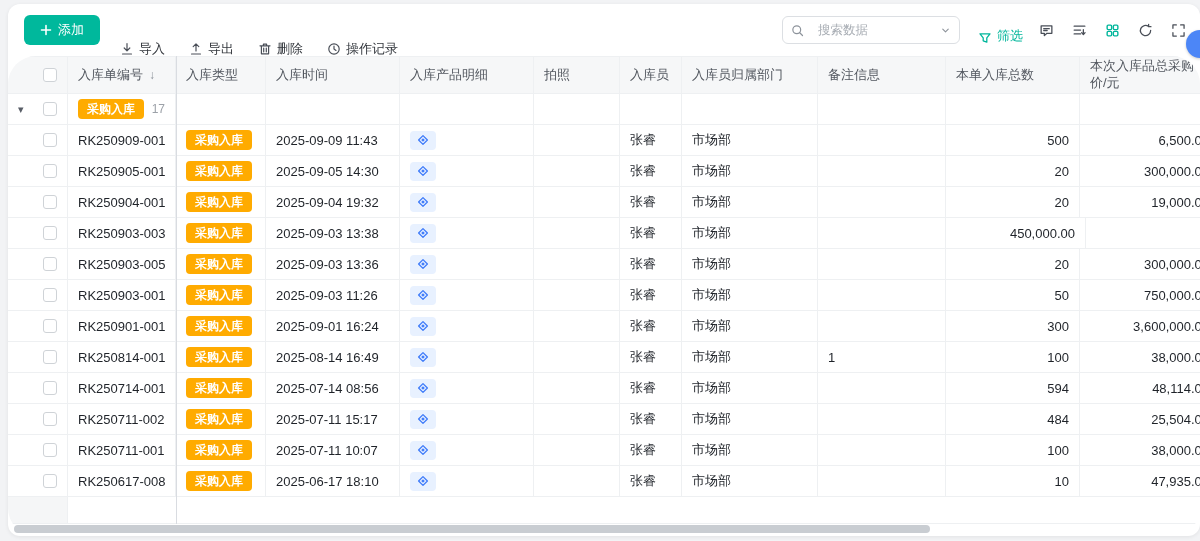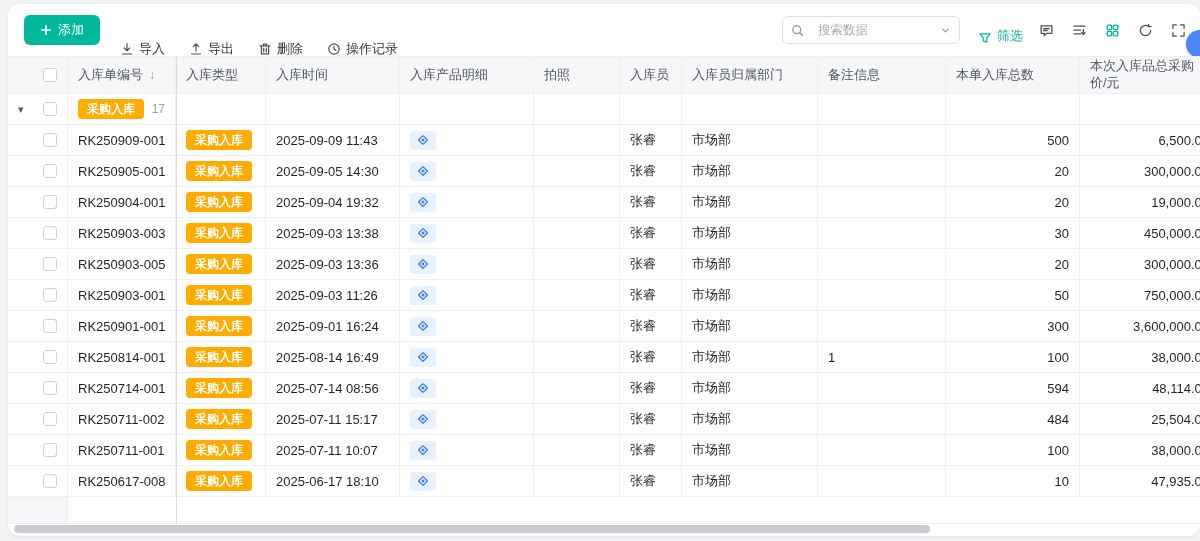--- a/index.html
+++ b/index.html
@@ -49,21 +49,21 @@
   .icon-btn {
     width:28px; height:28px; margin-left:5px; border:none; background:none;
     display:flex; align-items:center; justify-content:center; cursor:pointer;
     border-radius:4px;
   }
   .fab {
     position:absolute; right:-14px; top:26px; width:28px; height:28px;
     border-radius:50%; background:#4c86f7; box-shadow:0 1px 3px rgba(0,0,0,.2);
   }
   
-  .table-area { position:absolute; top:52px; left:0; right:0; bottom:0; overflow:hidden; }
+  .table-area { position:absolute; top:52px; left:0; right:0; bottom:0; overflow:hidden;border-radius:28px; }
   .row, .hrow { display:flex; width:1212px; border-bottom:1px solid #eef0f2; background:#fff; }
   .hrow { height:38px; background:#f6f7f8; border-top:1px solid #eef0f2; }
   .row  { height:31px; }
   .cell {
     flex:0 0 auto; display:flex; align-items:center;
     padding:0 10px; font-size:13px; color:#1f2329;
     border-right:1px solid #eef0f2; overflow:hidden; white-space:nowrap;
   }
   .hrow .cell { color:#51565e; }
   .c0{width:60px} .c1{width:108px} .c2{width:90px} .c3{width:134px}
@@ -395,23 +395,20 @@
     <div class="cell c5"></div>
     <div class="cell c6">
             <span>张睿</span>
           </div>
     <div class="cell c7">
             <span>市场部</span>
           </div>
     <div class="cell c8">
             <span></span>
           </div>
-    <div class="cell c9 num">
-            <span>30</span>
-          </div>
     <div class="cell c10 num">
             <span>450,000.00</span>
           </div>
   </div>
 
   <div class="row">
     <div class="cell c0 selcell">
       <span class="cb"></span>
     </div>
     <div class="cell c1">

